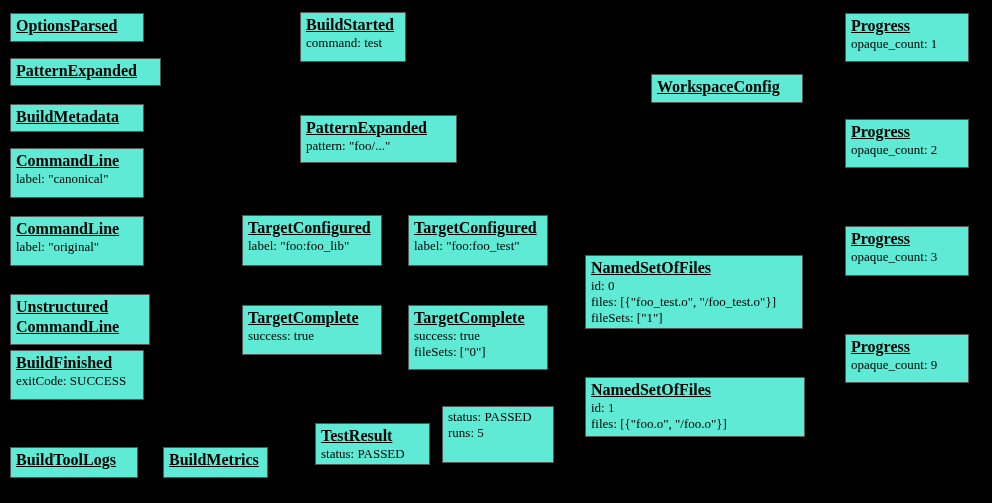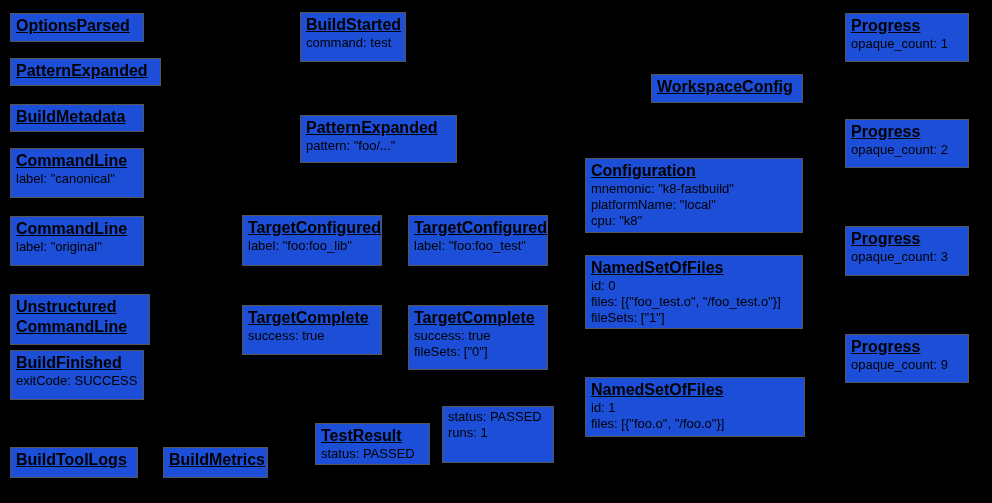--- a/index.html
+++ b/index.html
@@ -9,25 +9,26 @@
     position: relative;
     overflow: hidden;
     font-family: "Liberation Sans", "DejaVu Sans", sans-serif;
   }
   .canvas {
     position: absolute; left: 0; top: 0;
     width: 992px; height: 503px;
   }
   .node {
     position: absolute;
-    background: #1d4ed8;
+    background: #5eead4;
     border: 1.5px solid #565656;
     box-sizing: border-box;
     padding: 2px 5px 2px 5px;
     color: #000000;
+    font-family: Liberation Serif, serif;
   }
   .title {
     font-weight: bold;
     font-size: 16px;
     line-height: 20px;
     text-decoration: underline;
   }
   .prop {
     font-size: 13px;
     line-height: 16px;
@@ -109,33 +110,27 @@
     <div class="prop">fileSets: ["0"]</div>
   </div>
 
   <div class="node" style="left:315px;top:423px;width:115px;height:42px">
     <div class="title">TestResult</div>
     <div class="prop">status: PASSED</div>
   </div>
 
   <div class="node" style="left:442px;top:406px;width:112px;height:57px">
     <div class="prop">status: PASSED</div>
-    <div class="prop">runs: 1</div>
+    <div class="prop">runs: 5</div>
   </div>
 
   <div class="node" style="left:651px;top:74px;width:152px;height:29px">
     <div class="title">WorkspaceConfig</div>
   </div>
 
-  <div class="node" style="left:585px;top:158px;width:218px;height:75px">
-    <div class="title">Configuration</div>
-    <div class="prop">mnemonic: "k8-fastbuild"</div>
-    <div class="prop">platformName: "local"</div>
-    <div class="prop">cpu: "k8"</div>
-  </div>
 
   <div class="node" style="left:585px;top:255px;width:218px;height:74px">
     <div class="title">NamedSetOfFiles</div>
     <div class="prop">id: 0</div>
     <div class="prop">files: [{"foo_test.o", "/foo_test.o"}]</div>
     <div class="prop">fileSets: ["1"]</div>
   </div>
 
   <div class="node" style="left:585px;top:377px;width:220px;height:60px">
     <div class="title">NamedSetOfFiles</div>

